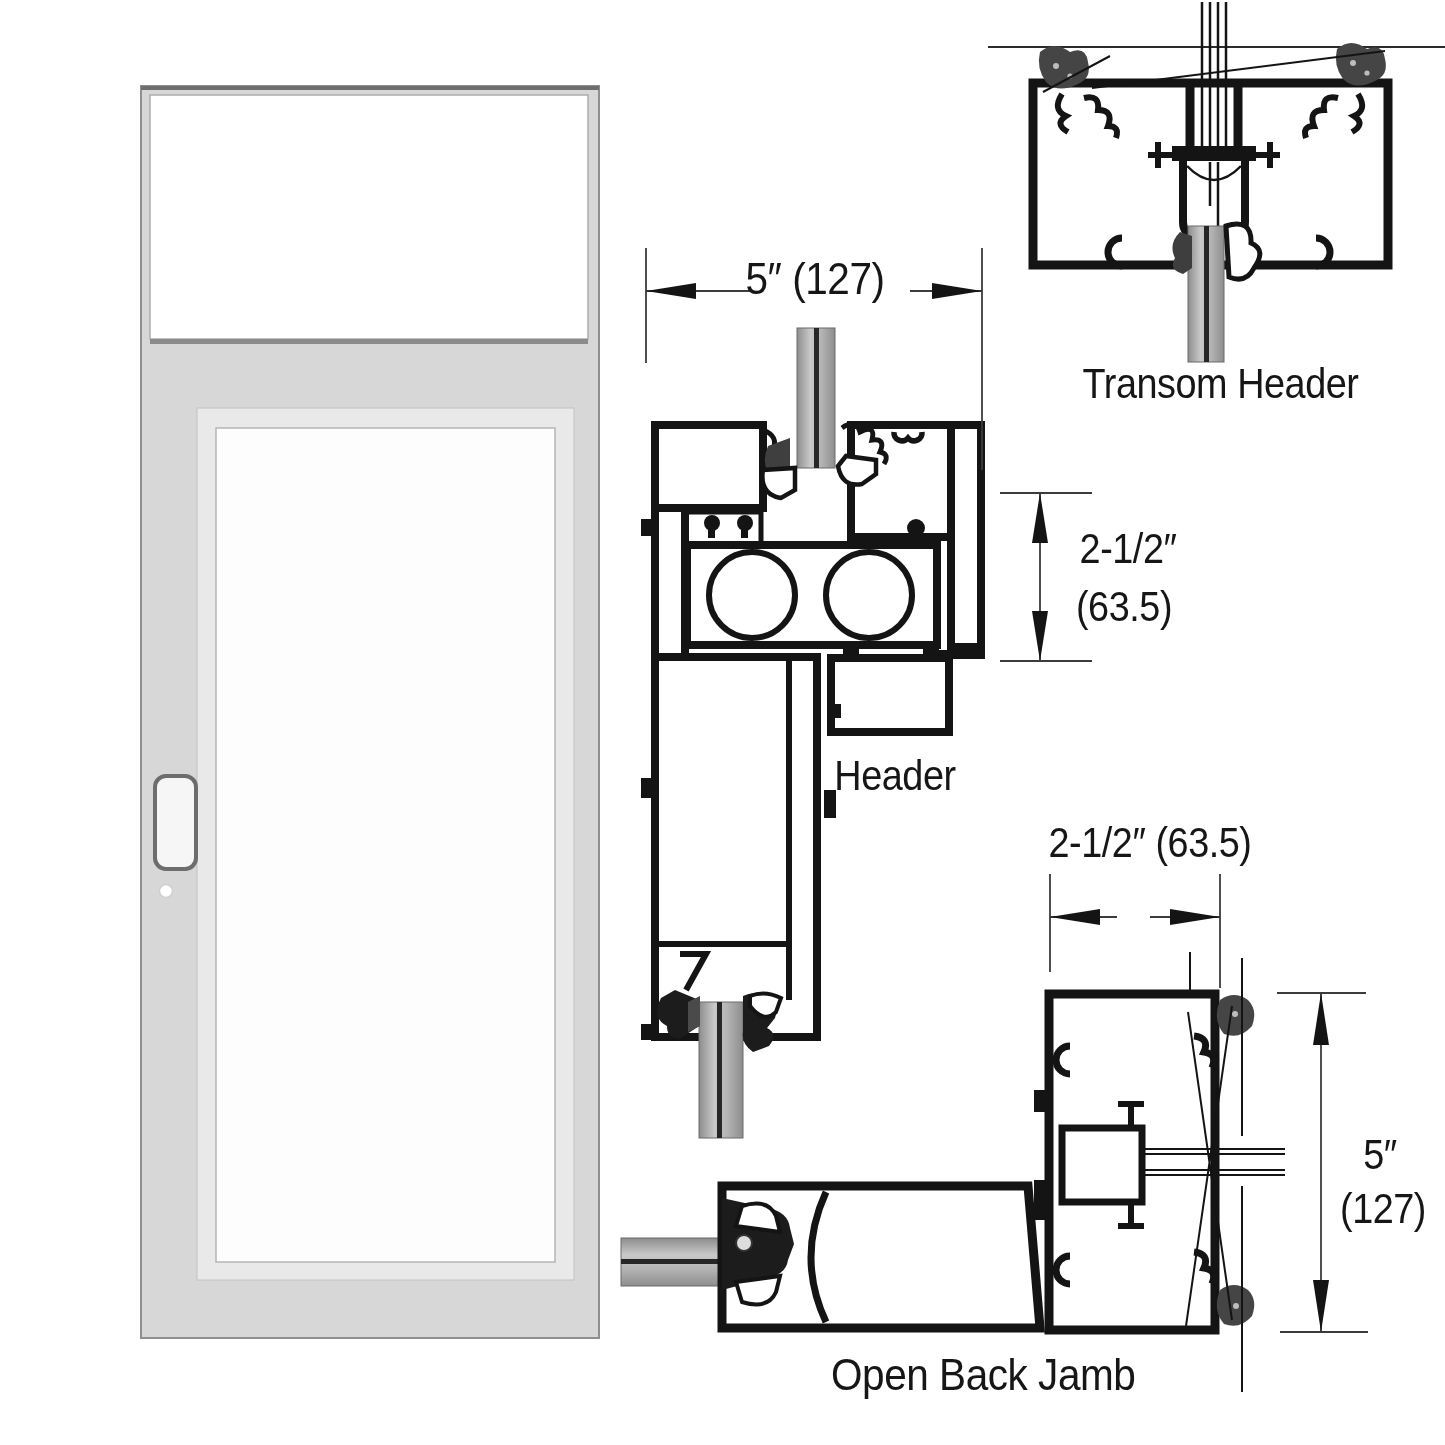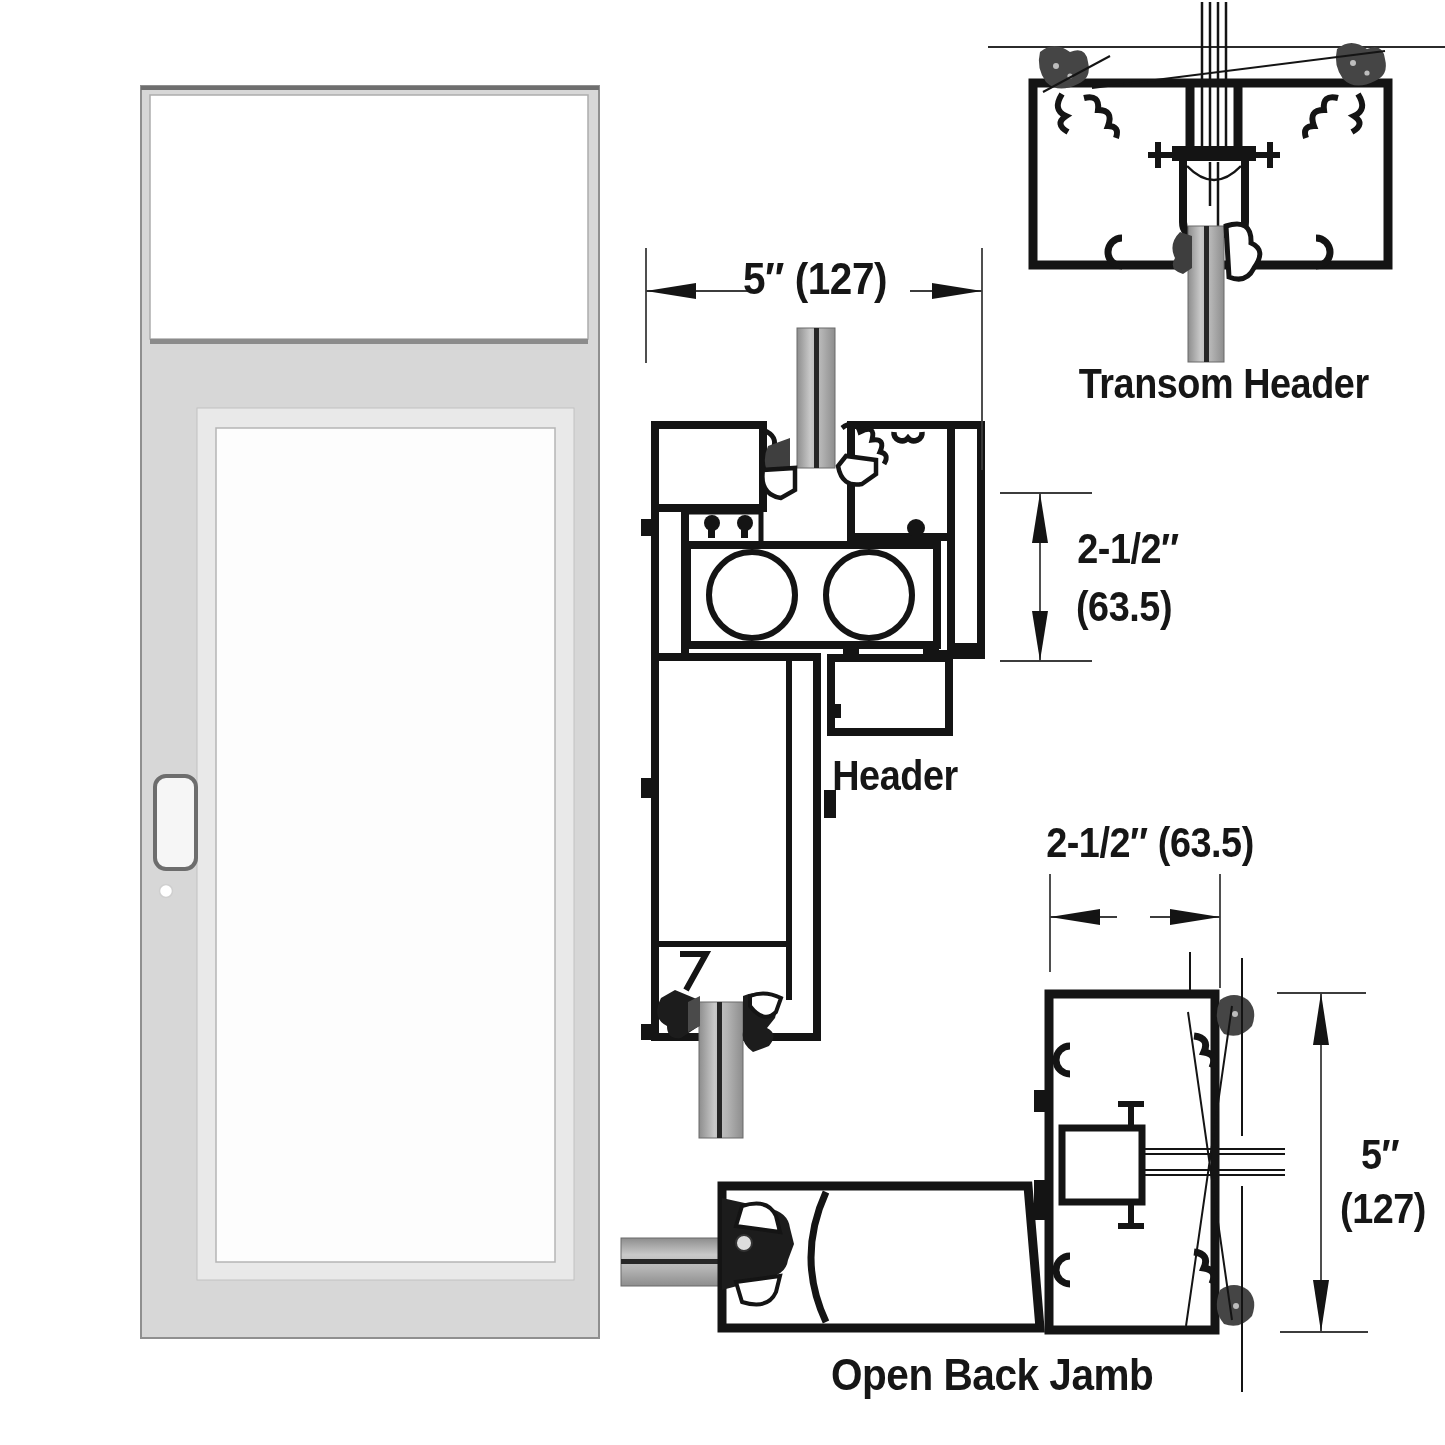--- a/index.html
+++ b/index.html
@@ -1,17 +1,17 @@
 <!DOCTYPE html>
 <html><head>
 <meta charset="utf-8">
 <style>
   html,body{margin:0;padding:0;background:#ffffff;}
   body{font-family:"Liberation Sans", sans-serif;}
-  #stage{position:relative;width:1445px;height:1445px;background:#ffffff;overflow:hidden;font-weight:bold;}
+  #stage{position:relative;width:1445px;height:1445px;background:#ffffff;overflow:hidden;}
   #stage svg.canvas{position:absolute;left:0;top:0;width:1445px;height:1445px;}
   .lbl{position:absolute;color:#161616;text-align:center;white-space:nowrap;
        transform:scaleX(0.9);transform-origin:50% 50%;letter-spacing:-0.5px;line-height:1;}
   .lbl.big{font-size:45px;}
   .lbl.med{font-size:42px;}
 </style>
 </head>
 <body>
 
 <div id="stage">

